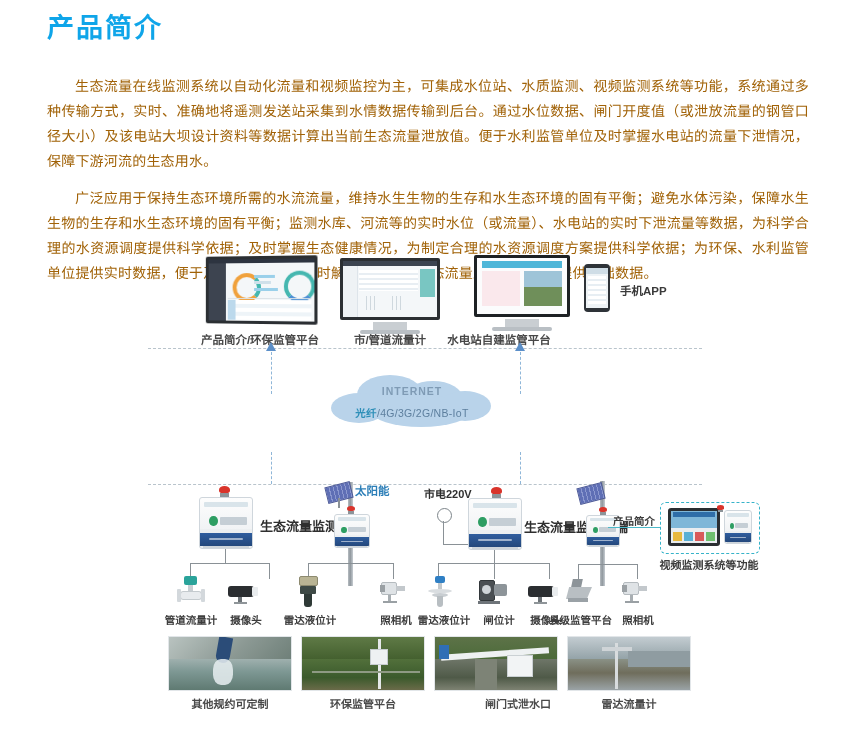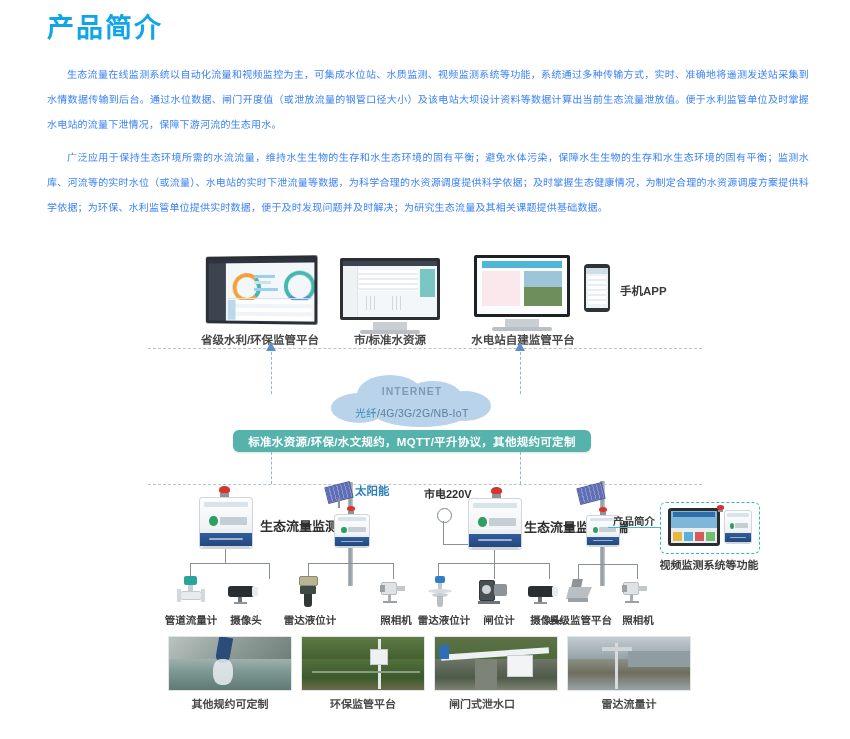--- a/index.html
+++ b/index.html
@@ -21,24 +21,24 @@
     color:#0fa5e9;
     letter-spacing:2px;
     line-height:1.25;
   }
 
   
   .copy{
     position:absolute;left:47px;top:62px;width:762px;
   }
   .copy p{
-    margin:0 0 8px 0;
-    font-size:10px;
+    margin:12px 0 8px 0;
+    font-size:14px;
     line-height:25px;
-    color:#3b82f6;
+    color:#a16207;
     text-indent:2em;
     text-align:justify;
     letter-spacing:.2px;
   }
 
   
   .diagram{position:absolute;left:0;top:238px;width:850px;height:500px;}
 
   .dashline{
     position:absolute;height:0;border-top:1px dashed #b9c4cc;
@@ -100,21 +100,21 @@
   .cloud{position:absolute;}
   .cloud .blob{position:absolute;background:#b9d3ea;border-radius:50%;}
   .cloud .txt1{
     position:absolute;width:100%;text-align:center;
     font-size:10.5px;color:#7f9bb5;letter-spacing:1px;font-weight:bold;
   }
   .cloud .txt2{
     position:absolute;width:100%;text-align:center;
     font-size:10.5px;color:#5d7f9e;letter-spacing:.3px;
   }
-  .cloud .txt2 b{color:#2e8fb8;font-weight:normal;}
+  .cloud .txt2 b{color:#2e8fb8;font-weight:bold;}
 
   
   .protobar{
     position:absolute;
     background:#56b3ab;border-radius:6px;
     color:#ffffff;font-size:11.5px;font-weight:bold;
     display:flex;align-items:center;justify-content:center;
     letter-spacing:.3px;
     box-shadow:0 1px 2px rgba(0,0,0,.12);
   }
@@ -228,50 +228,50 @@
           <div class="donut" style="left:72%;top:20%;width:23px;height:23px;border:4px solid #45b7b0;border-bottom-color:#4b8fd4;"></div>
           <div class="bluerow" style="left:44%;top:26%;width:20%;height:3px;background:#9ad0ea;"></div>
           <div class="bluerow" style="left:44%;top:36%;width:16%;height:3px;background:#cfe0ea;"></div>
           <div class="bluerow" style="left:44%;top:46%;width:22%;height:3px;background:#9ad0ea;"></div>
           <div class="rowline" style="left:19%;top:63%;right:3%;"></div>
           <div class="bluerow" style="left:19%;top:66%;right:3%;height:32%;background:repeating-linear-gradient(180deg,#ffffff 0 4px,#eef4f8 4px 8px);"></div>
           <div class="bluerow" style="left:19%;top:66%;width:7%;height:32%;background:#bcd9ec;"></div>
         </div>
       </div>
     </div>
-    <div class="caption" style="left:190px;top:93px;width:140px;">省级水利/环保监管平台</div>
+    <div class="caption" style="left:190px;top:93px;width:140px;">产品简介/环保监管平台</div>
 
     <div class="mon" style="left:340px;top:20px;">
       <div class="screen" style="width:100px;height:62px;">
         <div class="inner">
           <div class="ui-topbar" style="height:9%;background:#3c4450;"></div>
           <div class="ui-side" style="top:9%;width:15%;background:#eef2f5;border-right:1px solid #dde4ea;"></div>
           <div class="bluerow" style="left:17%;top:16%;right:20%;height:38%;background:repeating-linear-gradient(180deg,#ffffff 0 3px,#e8eef3 3px 5px);"></div>
           <div class="bluerow" style="right:2%;top:14%;width:16%;height:50%;background:#79c6c2;"></div>
           <div class="bluerow" style="left:24%;top:62%;width:12%;height:26%;background:repeating-linear-gradient(90deg,#cfd8de 0 1px,transparent 1px 4px);"></div>
           <div class="bluerow" style="left:52%;top:62%;width:12%;height:26%;background:repeating-linear-gradient(90deg,#cfd8de 0 1px,transparent 1px 4px);"></div>
         </div>
       </div>
       <div class="stand" style="margin-top:2px;"></div>
       <div class="base"></div>
     </div>
-    <div class="caption" style="left:330px;top:93px;width:120px;">市/标准水资源</div>
+    <div class="caption" style="left:330px;top:93px;width:120px;">市/管道流量计</div>
 
     <div class="mon" style="left:474px;top:17px;">
       <div class="screen" style="width:96px;height:62px;background:#1d2124;">
         <div class="inner" style="background:#fbfcfd;">
           <div class="bluerow" style="left:6%;top:6%;right:6%;height:12%;background:#4fb6d8;"></div>
           <div class="bluerow" style="left:6%;top:24%;width:42%;height:62%;background:#fae8ec;"></div>
           <div class="bluerow" style="left:52%;top:24%;right:6%;height:62%;background:linear-gradient(180deg,#9ec4d8 0 45%,#6f8f5a 45% 100%);"></div>
         </div>
       </div>
       <div class="stand" style="margin-top:2px;"></div>
       <div class="base"></div>
     </div>
-    <div class="caption" style="left:460px;top:93px;width:126px;">水电站自建监管平台</div>
+    <div class="caption" style="left:436px;top:93px;width:126px;">水电站自建监管平台</div>
 
     <div class="phone" style="left:584px;top:26px;width:26px;height:48px;">
       <div class="pscreen">
         <div class="bluerow" style="left:0;top:0;right:0;height:14%;background:#cfdde6;"></div>
         <div class="bluerow" style="left:8%;top:20%;right:8%;height:70%;background:repeating-linear-gradient(180deg,#ffffff 0 3px,#e7eef3 3px 5px);"></div>
       </div>
     </div>
     <div class="blue-lbl" style="left:620px;top:44px;color:#3a3a3a;">手机APP</div>
 
     <div class="dashline" style="left:148px;top:110px;width:554px;"></div>
@@ -286,21 +286,20 @@
       <div class="blob" style="left:76px;top:6px;width:60px;height:36px;"></div>
       <div class="blob" style="left:4px;top:18px;width:56px;height:30px;"></div>
       <div class="blob" style="left:44px;top:20px;width:100px;height:32px;"></div>
       <div class="blob" style="left:112px;top:16px;width:52px;height:30px;"></div>
       <div class="txt1" style="top:10px;">INTERNET</div>
       <div class="txt2" style="top:30px;">
         <b>光纤</b><span>/4G/3G/2G/NB-IoT</span>
       </div>
     </div>
 
-    <div class="protobar" style="left:233px;top:192px;width:358px;height:22px;">标准水资源/环保/水文规约，MQTT/平升协议，其他规约可定制</div>
 
     <div class="vline" style="left:271px;top:214px;height:32px;"></div>
     <div class="vline" style="left:520px;top:214px;height:32px;"></div>
 
     <div class="dashline" style="left:148px;top:246px;width:554px;"></div>
 
     <div class="beacon" style="left:219px;top:248px;width:11px;height:11px;">
       <div class="dome"></div>
       <div class="base2"></div>
     </div>
@@ -523,21 +522,21 @@
     <div class="pcap" style="left:301px;top:457px;width:124px;">环保监管平台</div>
 
     <div class="photo" style="left:434px;top:398px;width:124px;height:55px;">
       <div class="sky" style="background:linear-gradient(180deg,#5d7348 0%,#4c6a3a 100%);"></div>
       <div class="ground" style="background:linear-gradient(180deg,#6e7668 0%,#4f5a48 60%,#7d8272 100%);"></div>
       <div style="position:absolute;left:6px;top:14px;width:108px;height:6px;background:#eef1f2;transform:rotate(-4deg);"></div>
       <div style="position:absolute;left:4px;top:8px;width:10px;height:14px;background:#2f6eb5;"></div>
       <div style="position:absolute;left:72px;top:18px;width:26px;height:22px;background:#f2f4f5;border:1px solid #cbd1d4;box-sizing:border-box;"></div>
       <div style="position:absolute;left:40px;top:22px;width:22px;height:33px;background:#7d8376;"></div>
     </div>
-    <div class="pcap" style="left:420px;top:457px;width:124px;">闸门式泄水口</div>
+    <div class="pcap" style="left:456px;top:457px;width:124px;">闸门式泄水口</div>
 
     <div class="photo" style="left:567px;top:398px;width:124px;height:55px;">
       <div class="sky" style="background:linear-gradient(180deg,#c3ccd1 0%,#94a3a8 100%);"></div>
       <div class="ground" style="background:linear-gradient(180deg,#8a9186 0%,#6f6d5c 45%,#9aa3a6 100%);"></div>
       <div style="position:absolute;left:47px;top:6px;width:3px;height:46px;background:#d8dcde;"></div>
       <div style="position:absolute;left:34px;top:10px;width:30px;height:4px;background:#cfd4d7;"></div>
       <div style="position:absolute;left:60px;top:14px;right:0;height:16px;background:#8f9ca1;"></div>
     </div>
     <div class="pcap" style="left:567px;top:457px;width:124px;">雷达流量计</div>
 

